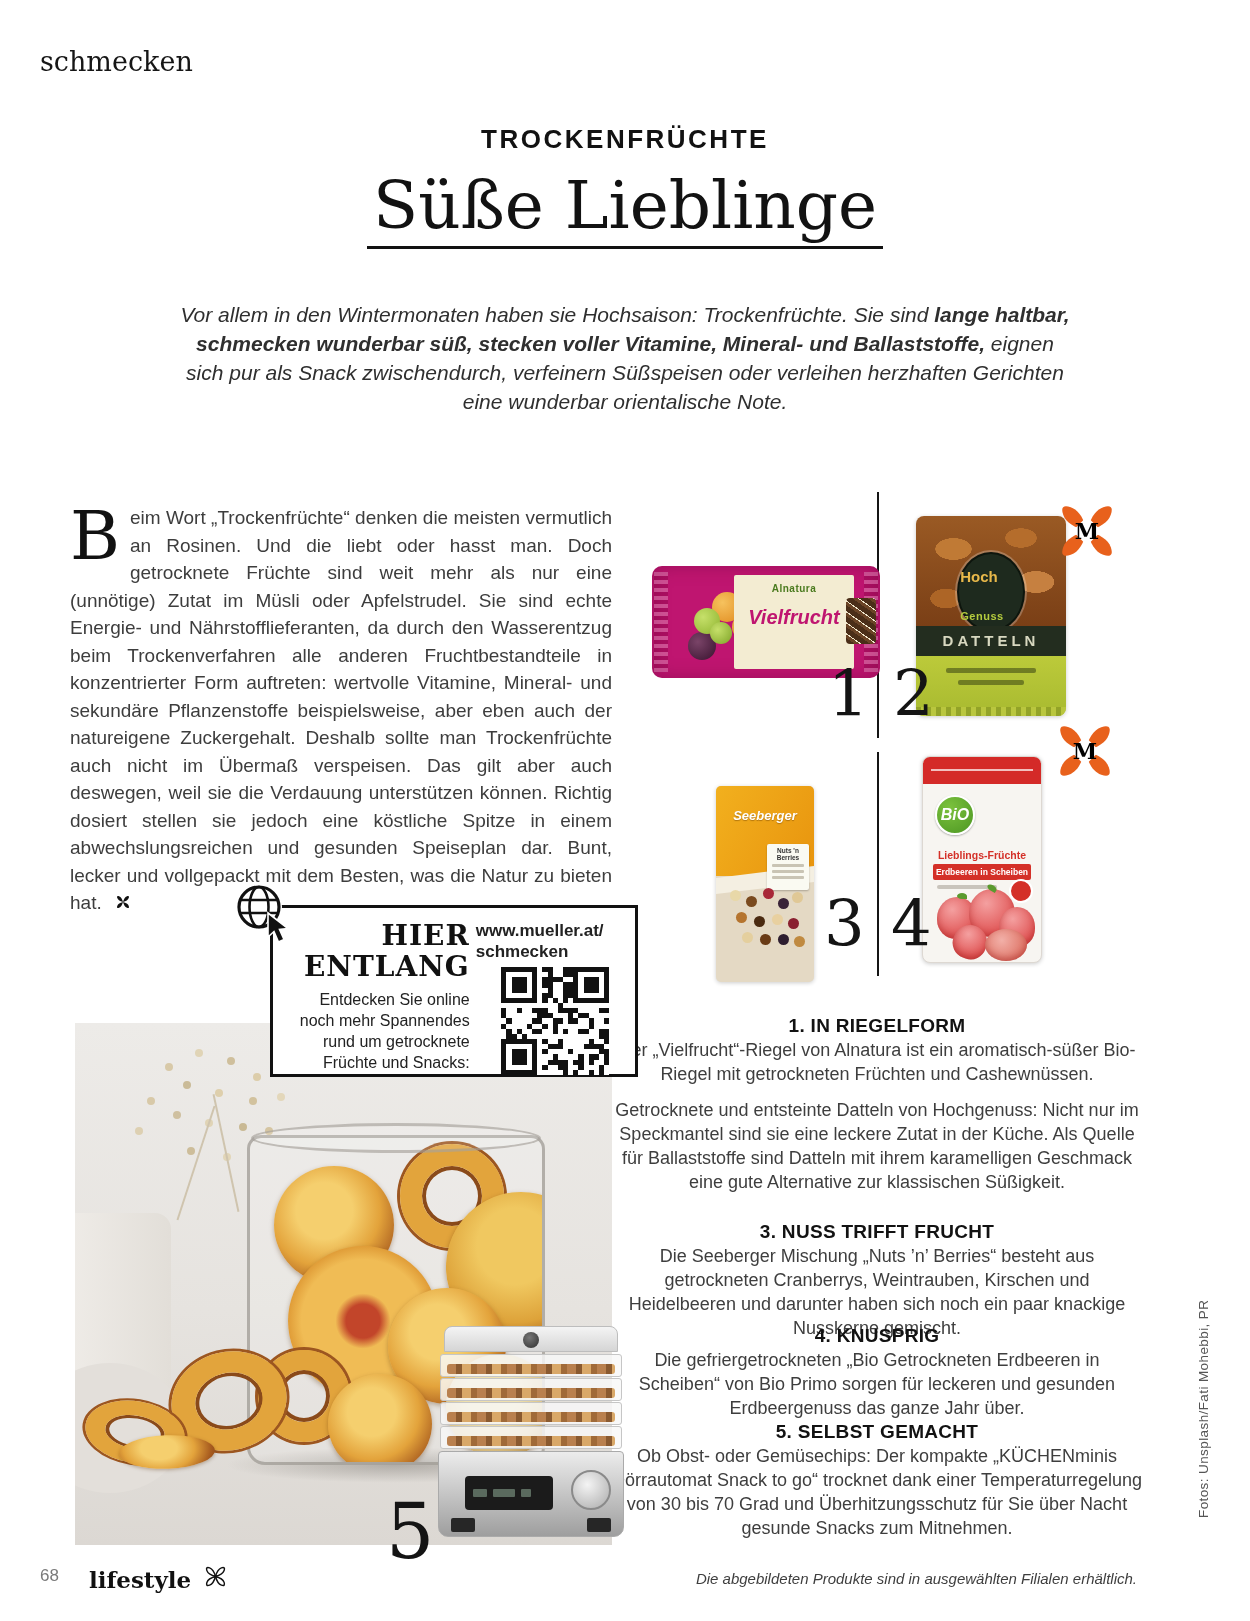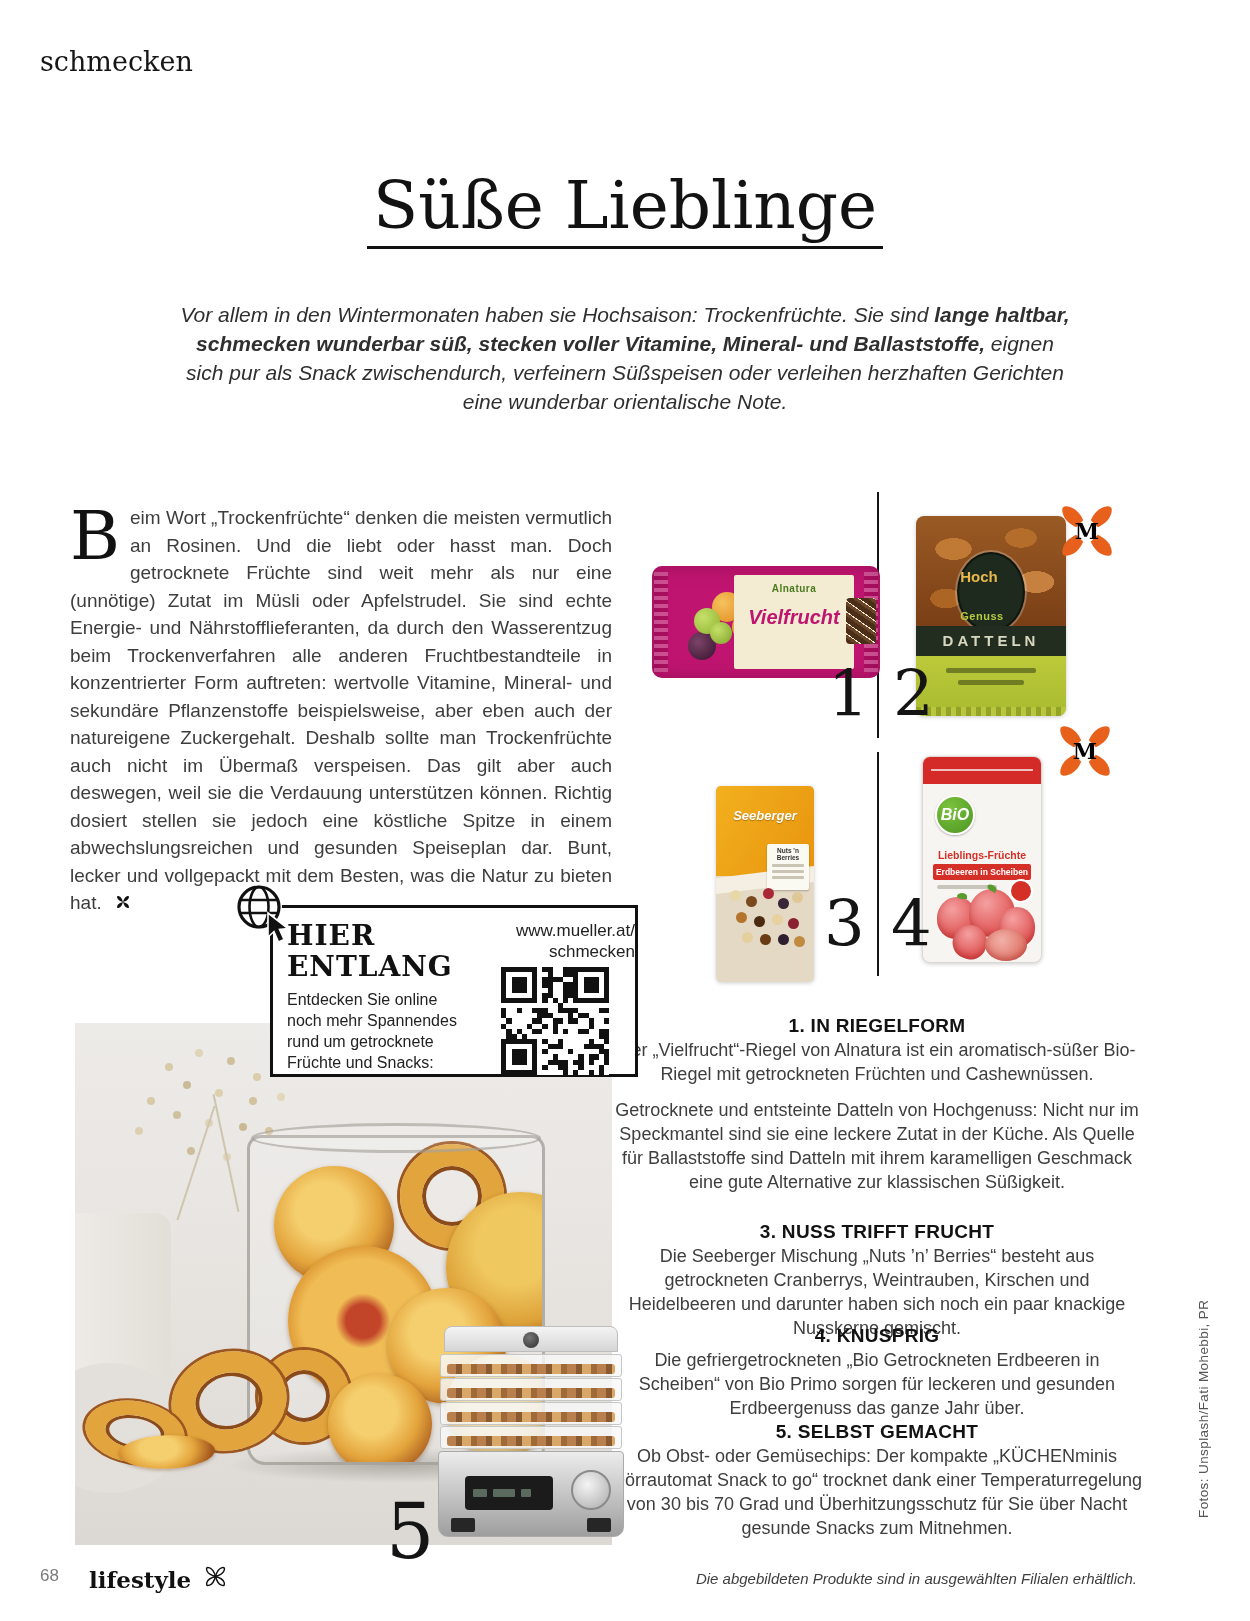--- a/index.html
+++ b/index.html
@@ -115,24 +115,24 @@
   .bl1 { left:34px; top:136px; } .bl2 { left:64px; top:128px; transform:rotate(30deg); }
 
   
   .m-logo { position:absolute; z-index:4; }
   .ml1 { left:1058px; top:502px; width:58px; height:58px; }
   .ml2 { left:1056px; top:722px; width:58px; height:58px; }
 
   
   .info-box { left:270px; top:905px; width:368px; height:172px; background:#fff; border:3px solid #111;
       display:flex; z-index:5; }
-  .info-left { width:56%; padding:12px 6px 0 14px; text-align:left; }
+  .info-left { width:56%; padding:12px 6px 0 14px; text-align:right; }
   .info-title { font-family:"DejaVu Serif", serif; font-weight:bold; font-size:28px; line-height:31px; letter-spacing:1px; color:#111; }
   .info-text { margin-top:7px; font-size:16px; line-height:21px; color:#222; }
-  .info-right { width:44%; padding-top:12px; text-align:right; }
+  .info-right { width:44%; padding-top:12px; text-align:left;font-weight:bold; }
   .info-url { font-size:17px; line-height:21px; color:#222; }
   .qr { display:grid; grid-template-columns:repeat(21,1fr); grid-template-rows:repeat(21,1fr);
         width:108px; height:108px; margin:5px auto 0; background:#fff; }
   .qr .on { background:#111; }
   .globe { left:232px; top:882px; width:66px; height:66px; z-index:6; }
 
   
   .photo { left:75px; top:1023px; width:537px; height:522px; overflow:hidden;
       background:linear-gradient(180deg,#edebe8 0%, #e6e3df 55%, #dcd8d3 100%); }
   .sprig { position:absolute; left:90px; top:40px; width:8px; height:8px; border-radius:50%; background:#d8c9a8;
@@ -208,20 +208,21 @@
     <path d="M50,50 C44,28 36,14 22,9 C9,4.5 4.5,9 9,22 C14,36 28,44 50,50 Z"></path>
     <path d="M50,50 C44,28 36,14 22,9 C9,4.5 4.5,9 9,22 C14,36 28,44 50,50 Z" transform="rotate(90 50 50)"></path>
     <path d="M50,50 C44,28 36,14 22,9 C9,4.5 4.5,9 9,22 C14,36 28,44 50,50 Z" transform="rotate(180 50 50)"></path>
     <path d="M50,50 C44,28 36,14 22,9 C9,4.5 4.5,9 9,22 C14,36 28,44 50,50 Z" transform="rotate(270 50 50)"></path>
   </symbol>
 </svg>
 
 <div id="page">
 
   <div class="abs section-label">schmecken</div>
+  <div class="abs kicker">TROCKENFRÜCHTE</div>
   <div class="abs title-wrap">
     <span>Süße Lieblinge</span>
   </div>
   <div class="abs intro"><i><span>Vor allem in den Wintermonaten haben sie Hochsaison: Trockenfrüchte. Sie sind </span><b>lange haltbar, schmecken wunderbar süß, stecken voller Vitamine, Mineral- und Ballaststoffe,</b><span> eignen sich pur als Snack zwischendurch, verfeinern Süßspeisen oder verleihen herzhaften Gerichten eine wunderbar orientalische Note.</span></i></div>
 
   <div class="abs article">
     <span class="dropcap">B</span><span>eim Wort „Trockenfrüchte“ denken die meisten vermutlich an Rosinen. Und die liebt oder hasst man. Doch getrocknete Früchte sind weit mehr als nur eine (unnötige) Zutat im Müsli oder Apfelstrudel. Sie sind echte Energie- und Nährstofflieferanten, da durch den Wasserentzug beim Trockenverfahren alle anderen Fruchtbestandteile in konzentrierter Form auftreten: wertvolle Vitamine, Mineral- und sekundäre Pflanzenstoffe beispielsweise, aber eben auch der natureigene Zuckergehalt. Deshalb sollte man Trockenfrüchte auch nicht im Übermaß verspeisen. Das gilt aber auch deswegen, weil sie die Verdauung unterstützen können. Richtig dosiert stellen sie jedoch eine köstliche Spitze in einem abwechslungsreichen und gesunden Speiseplan dar. Bunt, lecker und vollgepackt mit dem Besten, was die Natur zu bieten hat.</span><svg class="endmark" width="14" height="14" viewBox="0 0 100 100">
         <use href="#mpetals" fill="#111"></use>
       </svg>
   </div>

